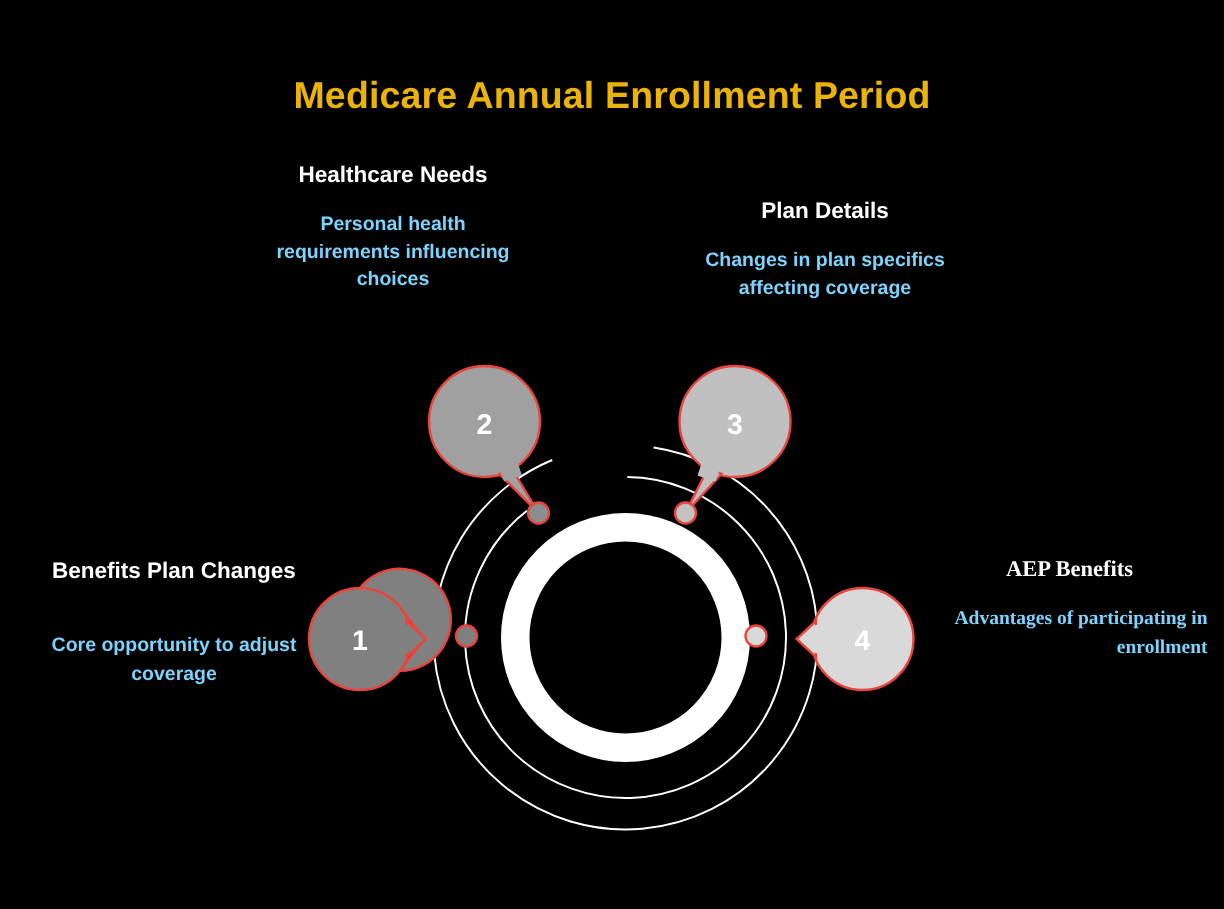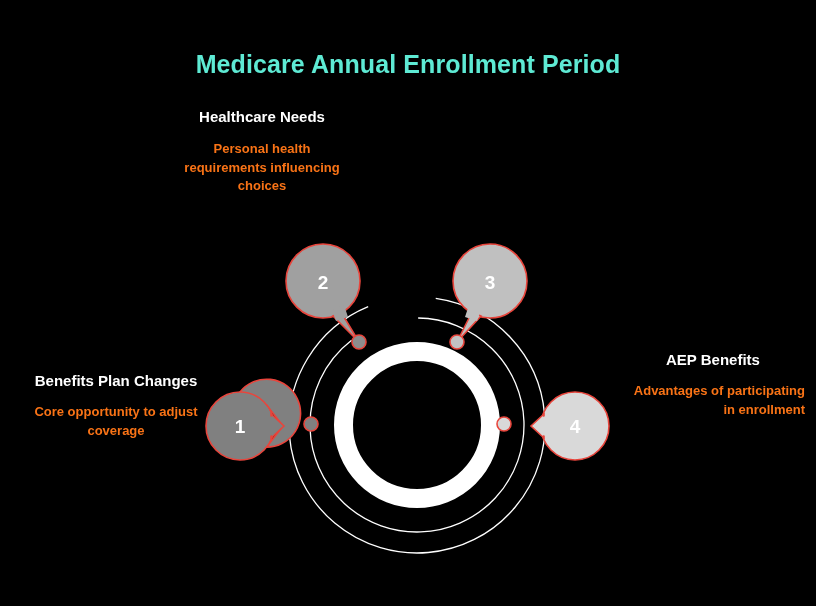--- a/index.html
+++ b/index.html
@@ -26,21 +26,21 @@
   
   .title {
     position: absolute;
     left: 0;
     top: 50px;
     width: 816px;
     text-align: center;
     font-size: 25px;
     font-weight: bold;
     letter-spacing: 0.1px;
-    color: #5eead4;
+    color: #eab308;
     white-space: nowrap;
   }
 
   
   #diagram {
     position: absolute;
     left: 0;
     top: 0;
     width: 816px;
     height: 606px;
@@ -54,32 +54,32 @@
   .label-head {
     font-size: 15px;
     font-weight: bold;
     line-height: 1.27;
     color: #ffffff;
   }
   .label-desc {
     font-size: 13px;
     font-weight: bold;
     line-height: 1.42;
-    color: #f97316;
+    color: #7dd3fc;
     margin-top: 12px;
   }
 
   #blk-healthcare { left: 176px; top: 107px;  width: 172px; }
   #blk-plandetails{ left: 462px; top: 131px;  width: 176px; }
   #blk-medicare   { left: 27px;  top: 371px;  width: 178px; }
-  #blk-aep        { left: 621px; top: 350px;  width: 184px; }
+  #blk-aep        { left: 621px; top: 371px;  width: 184px; font-family: Liberation Serif, serif; }
 
   #blk-healthcare .label-desc { margin-top: 14px; }
   #blk-plandetails .label-desc{ margin-top: 14px; }
-  #blk-medicare .label-desc   { margin-top: 13px; }
+  #blk-medicare .label-desc   { margin-top: 31px; }
   #blk-aep .label-desc        { margin-top: 13px; text-align: right; }
 
   .bubble-num {
     font-size: 19px;
     font-weight: bold;
     fill: #ffffff;
     font-family: "Liberation Sans", sans-serif;
   }
 </style>
 </head>
@@ -134,20 +134,24 @@
     </g>
     <circle cx="504" cy="424" r="7" fill="#d9d9d9" stroke="#e8453c" stroke-width="1.6"></circle>
 
   </svg>
 
   <div class="label-block" id="blk-healthcare">
     <div class="label-head">Healthcare Needs</div>
     <div class="label-desc">Personal health requirements influencing choices</div>
   </div>
 
+  <div class="label-block" id="blk-plandetails">
+    <div class="label-head">Plan Details</div>
+    <div class="label-desc">Changes in plan specifics affecting coverage</div>
+  </div>
 
   <div class="label-block" id="blk-medicare">
     <div class="label-head">Benefits Plan Changes</div>
     <div class="label-desc">Core opportunity to adjust coverage</div>
   </div>
 
   <div class="label-block" id="blk-aep">
     <div class="label-head">AEP Benefits</div>
     <div class="label-desc">Advantages of participating in enrollment</div>
   </div>

